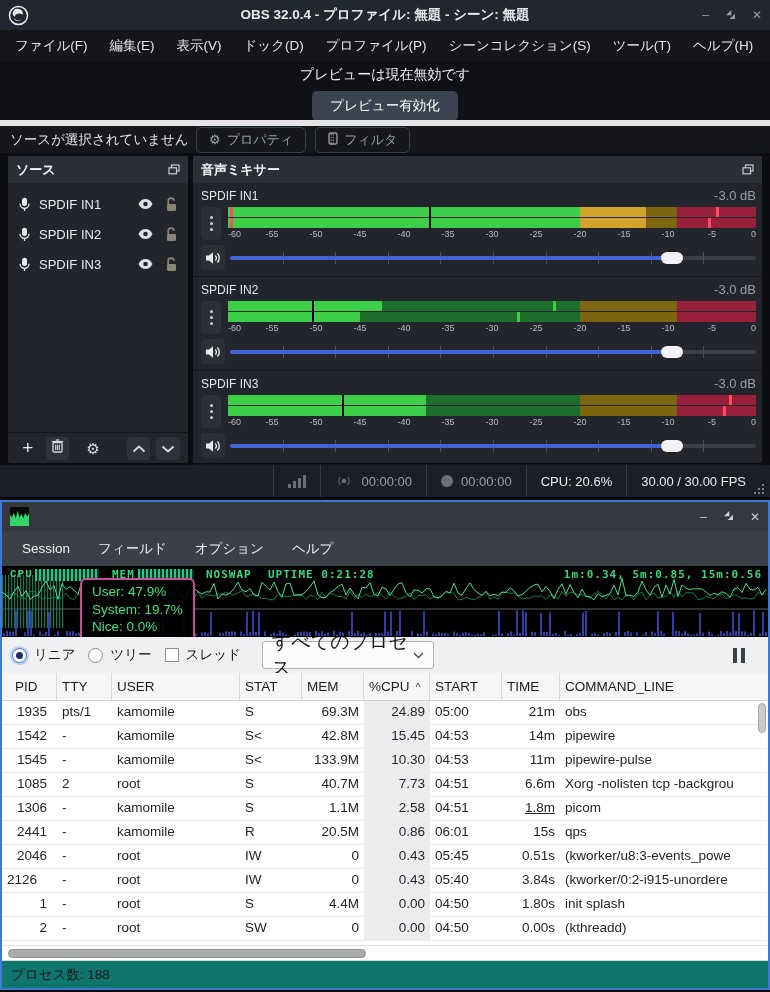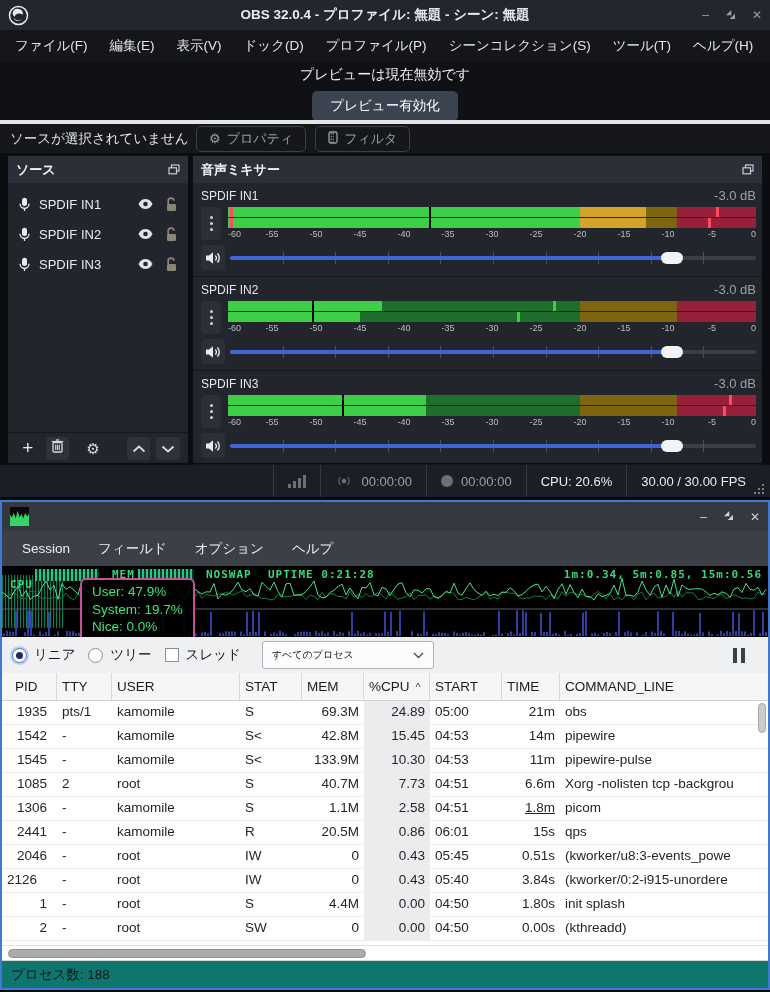--- a/index.html
+++ b/index.html
@@ -10,21 +10,21 @@
   .obs-window { width:770px; height:497px; display:flex; flex-direction:column; background:#101216; }
   .obs-titlebar { height:30px; background:#22262e; display:flex; align-items:center; padding:0 8px; position:relative; flex:none; }
   .obs-title { position:absolute; left:0; right:0; text-align:center; color:#e9ebee; font-size:13.5px; font-weight:bold; }
   .win-controls { margin-left:auto; display:flex; gap:16px; align-items:center; z-index:2; }
   .win-controls span { color:#9aa0a8; font-size:12px; line-height:1; cursor:default; }
   .obs-menubar { height:32px; background:#14161a; display:flex; align-items:center; padding:0 4px; flex:none; }
   .obs-menubar .menu-item { color:#e4e6ea; font-size:13.5px; padding:0 11px; line-height:32px; }
   .obs-preview { height:58px; background:#0f1114; flex:none; display:flex; flex-direction:column; align-items:center; justify-content:flex-start; padding-top:4px; }
   .preview-msg { color:#f0f1f3; font-size:14px; margin-bottom:7px; }
   .preview-btn { background:#3c4350; color:#ffffff; border:none; border-radius:5px; font-size:13.5px; padding:6px 18px; font-family:inherit; }
-  .obs-contextbar { height:33px; background:#15171b; border-top:4px solid #e5e5e5; display:flex; align-items:center; flex:none; }
+  .obs-contextbar { height:33px; background:#15171b; border-top:6px solid #e5e5e5; display:flex; align-items:center; flex:none; }
   .ctx-label { color:#e2e4e8; font-size:13.5px; padding-left:10px; width:196px; overflow:hidden; white-space:nowrap; flex:none; }
   .ctx-btn { display:flex; align-items:center; gap:6px; border:1px solid #3a4048; border-radius:5px; background:transparent; color:#9aa0a8; font-size:13px; padding:3px 12px; margin-right:9px; font-family:inherit; }
   .obs-docks { flex:1; display:flex; gap:5px; padding:3px 8px 2px 8px; background:#0c0d10; min-height:0; }
   .dock { background:#22252b; border-radius:2px; display:flex; flex-direction:column; min-height:0; }
   .sources-dock { width:180px; flex:none; }
   .mixer-dock { flex:1; }
   .dock-header { height:27px; background:#2b2f37; display:flex; align-items:center; padding:0 8px; flex:none; }
   .dock-title { color:#f2f3f5; font-size:13px; font-weight:bold; }
   .popout { margin-left:auto; display:flex; }
   .sources-list { flex:1; padding-top:6px; min-height:0; }
@@ -92,21 +92,21 @@
   .mon-tooltip div { color:#3fe07e; font-size:13.5px; line-height:1.3; }
   .qps-controls { height:36px; background:#eff0f1; display:flex; align-items:center; gap:7px; padding:0 10px; flex:none; }
   .radio { width:15px; height:15px; border-radius:50%; border:1px solid #8a8f94; background:#fff; display:flex; align-items:center; justify-content:center; flex:none; }
   .radio.sel { border-color:#4a78c8; box-shadow:0 0 0 2px #b9d2f2; }
   .radio.sel i { width:7px; height:7px; border-radius:50%; background:#1f2a66; }
   .checkbox { width:14px; height:14px; border:1px solid #8a8f94; background:#fff; flex:none; }
   .ctrl-label { font-size:13.5px; color:#15171a; margin-right:6px; }
   .filter-input { width:148px; height:26px; border:2px solid #58a0e0; border-radius:2px; font-size:13.5px; padding:0 6px; margin-left:14px; font-family:inherit; color:#222; outline:none; }
   .filter-input::placeholder { color:#9aa0a6; }
   .proc-select { width:172px; height:28px; background:#fcfcfd; border:1px solid #aeb3b9; border-radius:3px; display:flex; align-items:center; padding:0 9px; margin-left:8px; }
-  .proc-select span.txt { font-size:10px; color:#15171a; }
+  .proc-select span.txt { font-size:19px; color:#15171a; }
   .pause-btn { margin-left:auto; margin-right:13px; display:flex; gap:4px; }
   .pause-btn i { width:4px; height:15px; background:#3c4044; }
 
   .qps-table { flex:1; display:flex; flex-direction:column; min-height:0; position:relative; background:#fff; }
   .tbl-header { height:28px; background:#f6f6f7; border-bottom:1px solid #cfd2d6; display:flex; flex:none; }
   .th { display:flex; align-items:center; font-size:13.5px; color:#1a1c1f; border-right:1px solid #d7dadd; padding:0 5px; }
   .th .sortmark { margin-left:6px; font-size:11px; color:#3a3d40; }
   .tbl-rows { flex:1; overflow:hidden; position:relative; }
   .tr { height:24px; display:flex; border-bottom:1px solid #eceded; }
   .td { font-size:13.5px; color:#222529; white-space:nowrap; overflow:hidden; padding:2.5px 5px 0 5px; }
@@ -793,21 +793,21 @@
         <line x1="737" y1="70" x2="737" y2="46.9" stroke="#4656e8" stroke-width="1.6" opacity="0.9"></line>
         <line x1="740" y1="70" x2="740" y2="65.2" stroke="#4656e8" stroke-width="1.6" opacity="0.9"></line>
         <line x1="743" y1="70" x2="743" y2="65.4" stroke="#4656e8" stroke-width="1.6" opacity="0.9"></line>
         <line x1="746" y1="70" x2="746" y2="68.6" stroke="#4656e8" stroke-width="1.6" opacity="0.9"></line>
         <line x1="749" y1="70" x2="749" y2="66.9" stroke="#4656e8" stroke-width="1.6" opacity="0.9"></line>
         <line x1="752" y1="70" x2="752" y2="44.3" stroke="#4656e8" stroke-width="1.6" opacity="0.9"></line>
         <line x1="758" y1="70" x2="758" y2="67.2" stroke="#4656e8" stroke-width="1.6" opacity="0.9"></line>
         <line x1="761" y1="70" x2="761" y2="45.9" stroke="#4656e8" stroke-width="1.6" opacity="0.9"></line>
         <line x1="764" y1="70" x2="764" y2="66.0" stroke="#4656e8" stroke-width="1.6" opacity="0.9"></line>
       </svg>
-    <span class="led" style="left:8px; top:12px;">CPU</span>
+    <span class="led" style="left:8px; top:2px;font-family:Liberation Mono, monospace;">CPU</span>
     <span class="led-bars" style="left:33px; top:3px; width:64px;"></span>
     <span class="led" style="left:110px; top:2px;">MEM</span>
     <span class="led-bars" style="left:136px; top:3px; width:56px;"></span>
     <span class="led" style="left:204px; top:2px;">NOSWAP</span>
     <span class="led" style="left:266px; top:2px;">UPTIME 0:21:28</span>
     <span class="led" style="right:6px; top:2px;">1m:0.34, 5m:0.85, 15m:0.56</span>
     <div class="mon-tooltip">
       <div>User: 47.9%</div>
       <div>System: 19.7%</div>
       <div>Nice: 0.0%</div>

